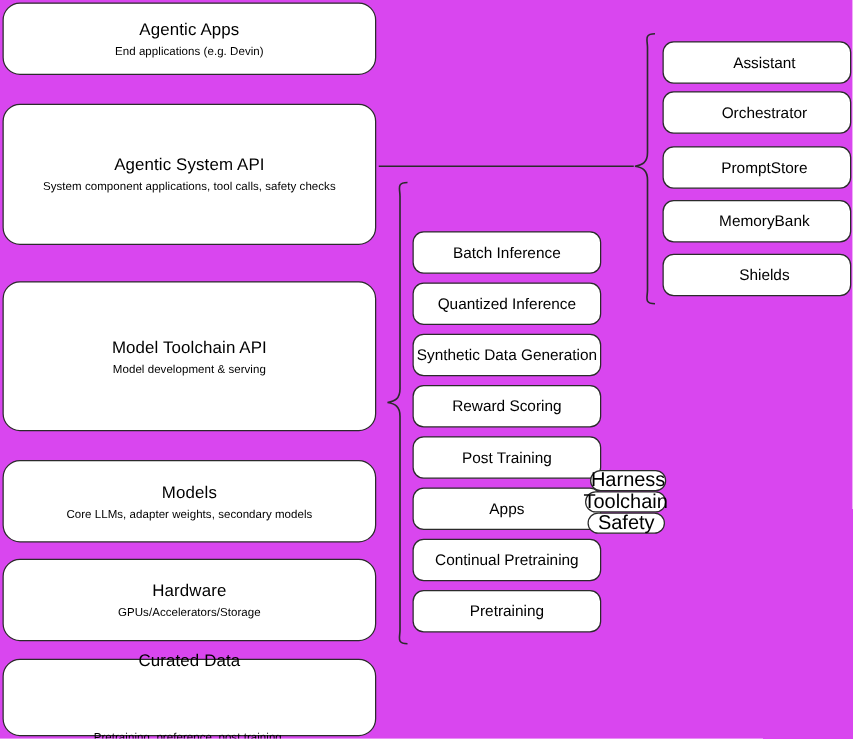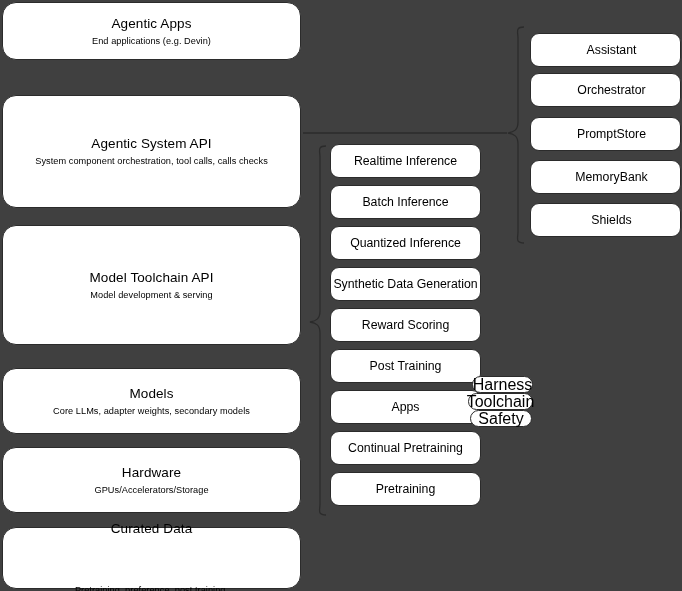--- a/index.html
+++ b/index.html
@@ -9,21 +9,21 @@
     background: #ffffff;
   }
   body {
     font-family: "Liberation Sans", sans-serif;
     color: #000000;
   }
   #canvas {
     position: relative;
     width: 682px;
     height: 591px;
-    background: #404040;
+    background: #d946ef;
     overflow: hidden;
   }
 
   
   .node {
     position: absolute;
     box-sizing: border-box;
     border: 1.3px solid #2b2b2b;
     background: #ffffff;
     display: flex;
@@ -120,23 +120,23 @@
              C 316 323, 320 325, 320 333
              L 320 504
              C 320 510, 317 515, 326 515"></path>
   </svg>
 
   <div class="node layer" style="top:2px; height:58px;">
     <div class="title">Agentic Apps</div>
     <div class="subtitle">End applications (e.g. Devin)</div>
   </div>
 
-  <div class="node layer" style="top:83px; height:113px;margin-top:12px;">
+  <div class="node layer" style="top:83px; height:113px;">
     <div class="title">Agentic System API</div>
-    <div class="subtitle">System component orchestration, tool calls, calls checks</div>
+    <div class="subtitle">System component applications, tool calls, safety checks</div>
   </div>
 
   <div class="node layer" style="top:225px; height:120px;">
     <div class="title">Model Toolchain API</div>
     <div class="subtitle">Model development &amp; serving</div>
   </div>
 
   <div class="node layer" style="top:368px; height:66px;">
     <div class="title">Models</div>
     <div class="subtitle">Core LLMs, adapter weights, secondary models</div>
@@ -145,23 +145,20 @@
   <div class="node layer" style="top:447px; height:66px;">
     <div class="title">Hardware</div>
     <div class="subtitle">GPUs/Accelerators/Storage</div>
   </div>
 
   <div class="node layer" style="top:527px; height:62px;gap:44px;">
     <div class="title">Curated Data</div>
     <div class="subtitle">Pretraining, preference, post training.</div>
   </div>
 
-  <div class="node cap cap-mid" style="top:144px;">
-    <div class="title">Realtime Inference</div>
-  </div>
   <div class="node cap cap-mid" style="top:185px;">
     <div class="title">Batch Inference</div>
   </div>
   <div class="node cap cap-mid" style="top:226px;">
     <div class="title">Quantized Inference</div>
   </div>
   <div class="node cap cap-mid" style="top:267px;">
     <div class="title">Synthetic Data Generation</div>
   </div>
   <div class="node cap cap-mid" style="top:308px;">

